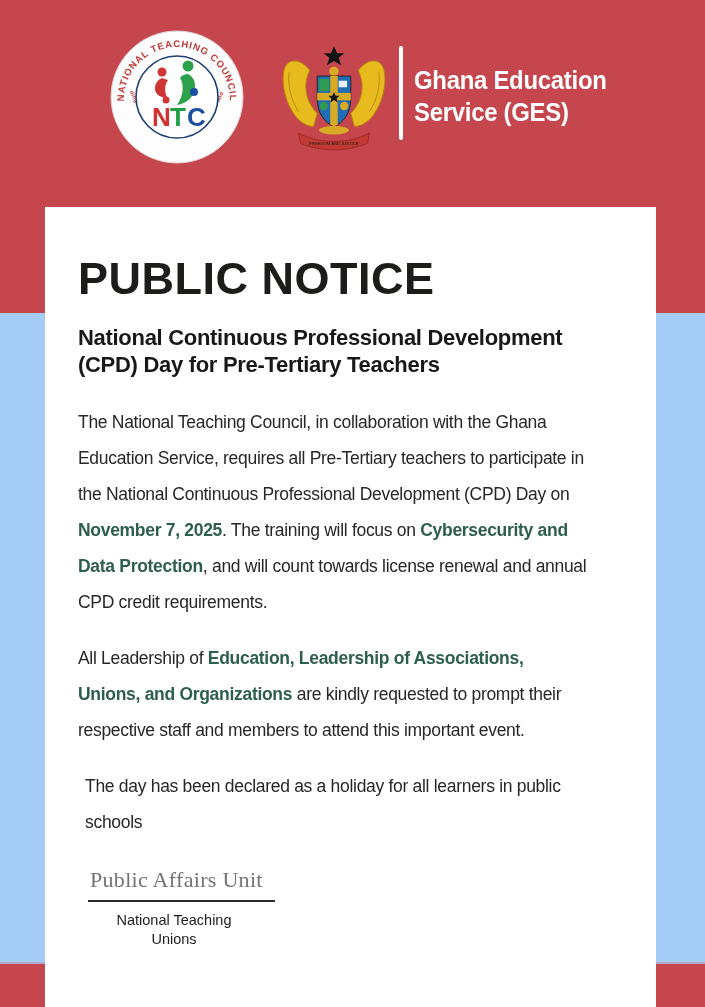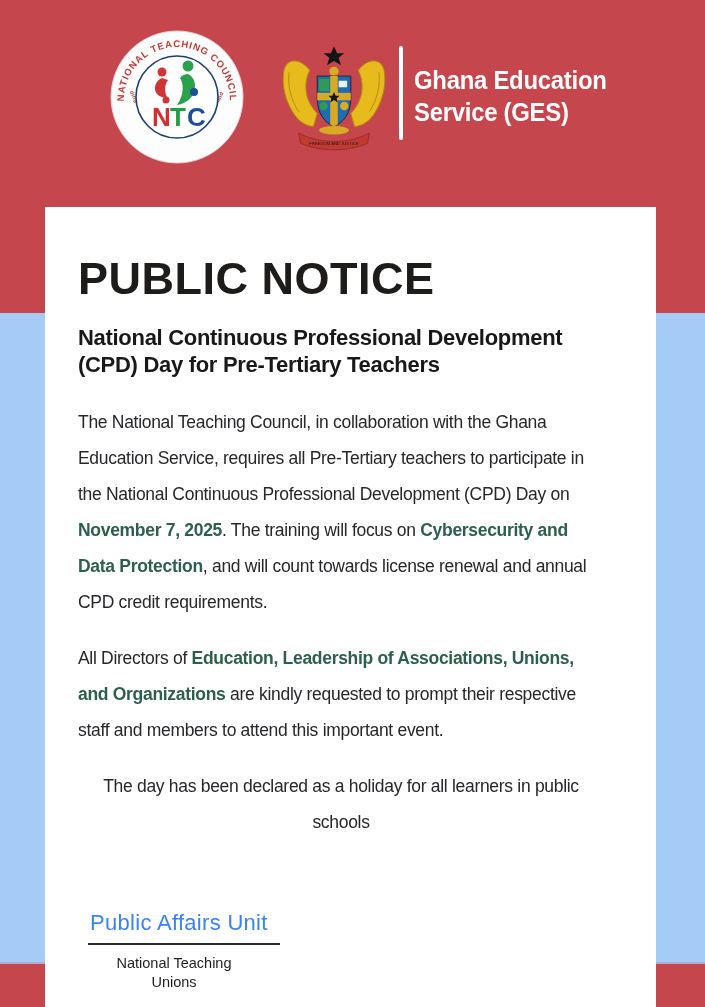--- a/index.html
+++ b/index.html
@@ -33,28 +33,27 @@
   .card h2{
     margin:22px 40px 0 33px;max-width:512px;font-size:22px;font-weight:bold;
     color:#181818;line-height:27px;letter-spacing:-0.3px;
   }
   .body-p{
     margin:26px 40px 0 33px;max-width:512px;font-size:17.5px;line-height:36px;
     color:#27272b;letter-spacing:-0.3px;
   }
   .body-p + .body-p{margin-top:20px;}
   .body-p .em{font-weight:bold;color:#2e5f4c;}
-  .indent{padding-left:7px;text-align:center;}
+  .indent{padding-left:7px;}
 
   .signature{margin:27px 0 0 43px;}
   .sig-name{
-    display:inline-block;font-family:Liberation Sans, sans-serif;font-size:22px;
-    color:#3b82f6;border-bottom:2px solid #2a2a2a;padding:0 12px 7px 2px;
+    display:inline-block;font-family:Liberation Serif, serif;font-size:22px;
+    color:#737373;border-bottom:2px solid #2a2a2a;padding:0 12px 7px 2px;
     letter-spacing:0.3px;
-    margin-top:43px;
   }
   .sig-org{
     width:172px;text-align:center;margin-top:9px;font-size:14.5px;line-height:19px;
     color:#1e1e1e;
   }
 </style>
 </head>
 <body>
 
 <div class="band-red-top">
@@ -122,21 +121,21 @@
     <div>Service (GES)</div>
   </div>
 </div>
 
 <div class="band-red-bottom"></div>
 
 <div class="card">
   <h1>PUBLIC NOTICE</h1>
   <h2>National Continuous Professional Development (CPD) Day for Pre-Tertiary Teachers</h2>
   <p class="body-p"><span>The National Teaching Council, in collaboration with the Ghana Education Service, requires all Pre-Tertiary teachers to participate in the National Continuous Professional Development (CPD) Day on </span><span class="em">November 7, 2025</span><span>. The training will focus on </span><span class="em">Cybersecurity and Data Protection</span><span>, and will count towards license renewal and annual CPD credit requirements.</span></p>
-  <p class="body-p"><span>All Directors of </span><span class="em">Education, Leadership of Associations, Unions, and Organizations</span><span> are kindly requested to prompt their respective staff and members to attend this important event.</span></p>
+  <p class="body-p"><span>All Leadership of </span><span class="em">Education, Leadership of Associations, Unions, and Organizations</span><span> are kindly requested to prompt their respective staff and members to attend this important event.</span></p>
   <p class="body-p indent"><span>The day has been declared as a holiday for all learners in public schools</span></p>
   <div class="signature">
     <div class="sig-name">Public Affairs Unit</div>
     <div class="sig-org">
       <div>National Teaching</div>
       <div>Unions</div>
     </div>
   </div>
 </div>
 

